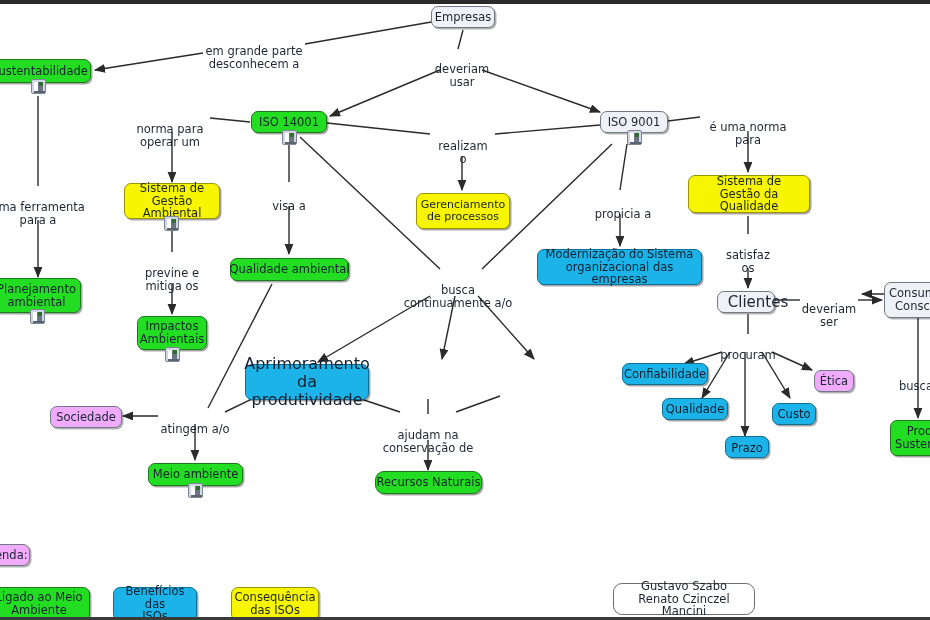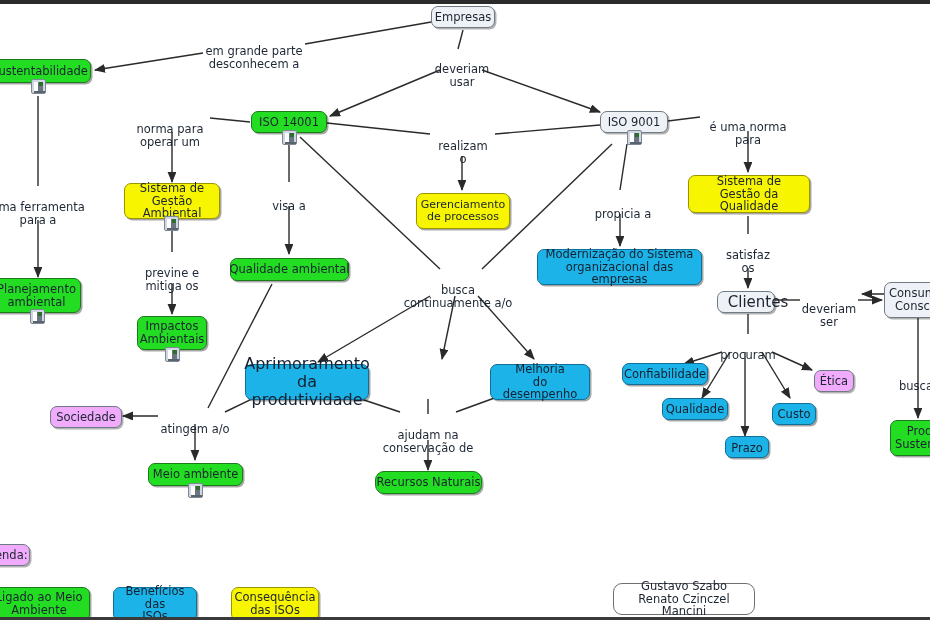--- a/index.html
+++ b/index.html
@@ -214,24 +214,20 @@
     <span style="white-space:pre-line;">Consumidores
 Conscientes</span>
   </div>
 
   <div class="node n-blue" style="left:245px;top:360px;width:124px;height:36px;font-size:16px;">
     <span style="white-space:pre-line;">Aprimoramento da
 produtividade</span>
   </div>
 
 
-  <div class="node n-blue" style="left:490px;top:360px;width:100px;height:36px;font-size:11.5px;">
-    <span style="white-space:pre-line;">Melhoria
-do desempenho</span>
-  </div>
 
   <div class="node n-blue" style="left:622px;top:359px;width:86px;height:22px;font-size:11.5px;">
     <span>Confiabilidade</span>
   </div>
 
   <div class="node n-blue" style="left:662px;top:394px;width:66px;height:22px;font-size:11.5px;">
     <span>Qualidade</span>
   </div>
 
   <div class="node n-blue" style="left:772px;top:399px;width:44px;height:22px;font-size:11.5px;">

